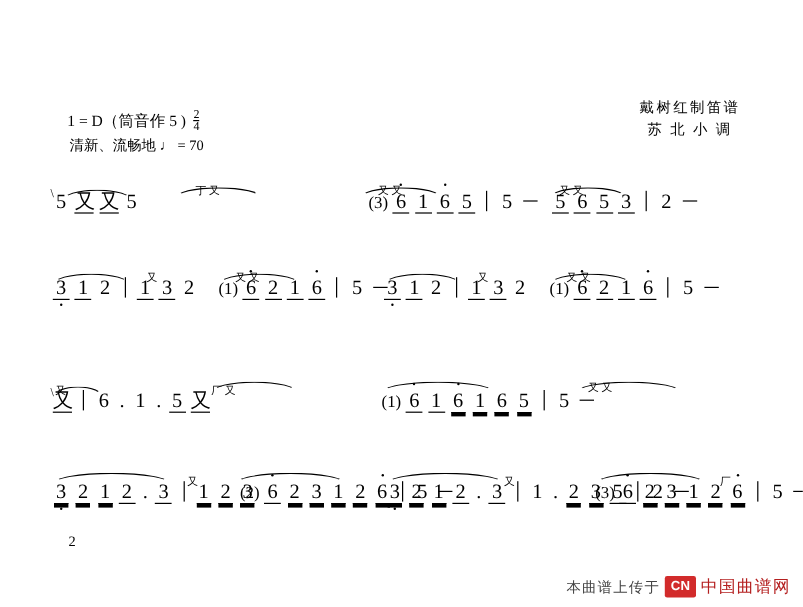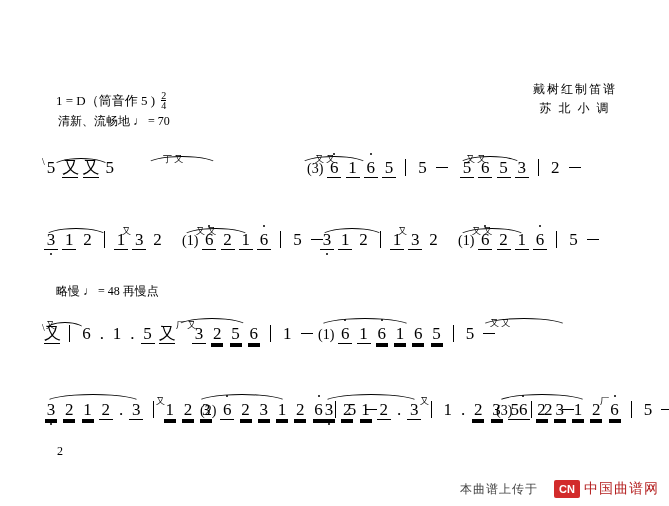--- a/index.html
+++ b/index.html
@@ -177,21 +177,21 @@
   
   .footer {
     position: absolute;
     right: 10px;
     bottom: 8px;
     display: flex;
     align-items: center;
     font-size: 12px;
     color: #444;
   }
-  .footer .ftext { margin-right: 16px; letter-spacing: 1px; }
+  .footer .ftext { margin-right: 4px; letter-spacing: 1px; }
   .footer .logo {
     display: flex;
     align-items: center;
     background: #fff;
   }
   .footer .logo .mark {
     width: 26px; height: 18px;
     background: #d22b2b;
     color: #fff;
     font-size: 11px;
@@ -319,52 +319,37 @@
       <span class="n u1" style="width:14px;">1</span>
       <span class="n u1 dotover" style="width:14px;">6</span>
       <span class="bar"></span>
       <span class="n" style="width:14px;">5</span>
       <span class="dash"></span>
     </div>
     <div class="slur" style="left:458px; top:16px; width:66px;"></div>
     <div class="fing" style="left:472px; top:14px;">又 又</div>
   </div>
 
-  <div class="tempo" style="left:56px; top:283px;">
-    <span>略慢</span>
-    <span class="note">♩</span>
-    <span>= 48</span>
-    <span>再慢点</span>
-  </div>
 
   <div class="row" style="top:300px;">
 
     <div class="meas" style="left:44px; top:24px;">
       <span class="grace" style="left:-2px; top:-2px;">\</span>
       <span class="n u1" style="width:16px;">又</span>
       <span class="bar"></span>
       <span class="n" style="width:14px;">6</span>
       <span class="n" style="width:8px;">.</span>
       <span class="n" style="width:14px;">1</span>
       <span class="n" style="width:8px;">.</span>
       <span class="n u1" style="width:14px;">5</span>
       <span class="n u1" style="width:16px;">又</span>
     </div>
     <div class="slur" style="left:44px; top:22px; width:40px;"></div>
     <div class="fing" style="left:46px; top:20px;">又</div>
 
-    <div class="meas" style="left:192px; top:24px;">
-      <span class="n u1" style="width:14px;">3</span>
-      <span class="n u2" style="width:14px;">2</span>
-      <span class="n u2" style="width:14px;">5</span>
-      <span class="n u2" style="width:14px;">6</span>
-      <span class="bar"></span>
-      <span class="n" style="width:14px;">1</span>
-      <span class="dash"></span>
-    </div>
     <div class="fing" style="left:176px; top:20px;">厂 又</div>
     <div class="slur" style="left:176px; top:18px; width:70px;"></div>
 
     <div class="meas" style="left:318px; top:24px;">
       <span class="n small" style="width:16px;">(1)</span>
       <span class="n u1 dotover" style="width:14px;">6</span>
       <span class="n u1" style="width:14px;">1</span>
       <span class="n u2 dotover" style="width:14px;">6</span>
       <span class="n u2" style="width:14px;">1</span>
       <span class="n u2" style="width:14px;">6</span>

